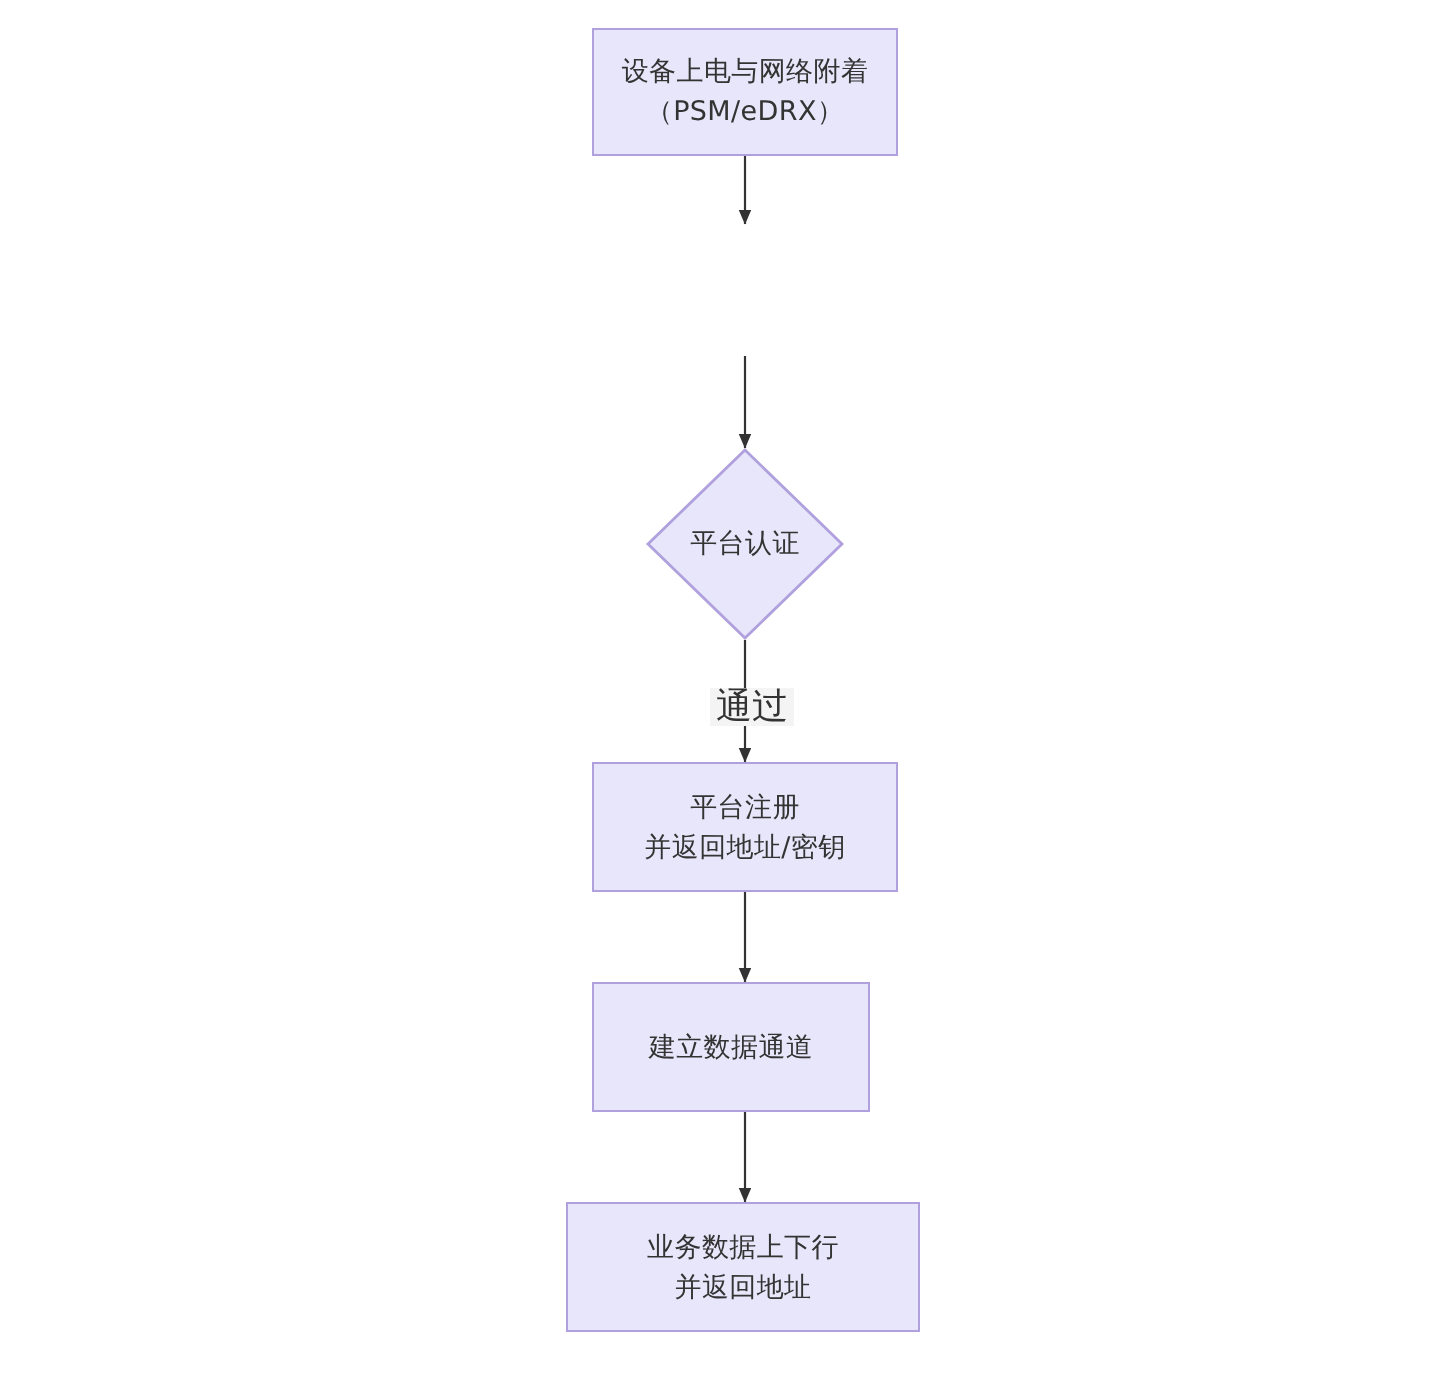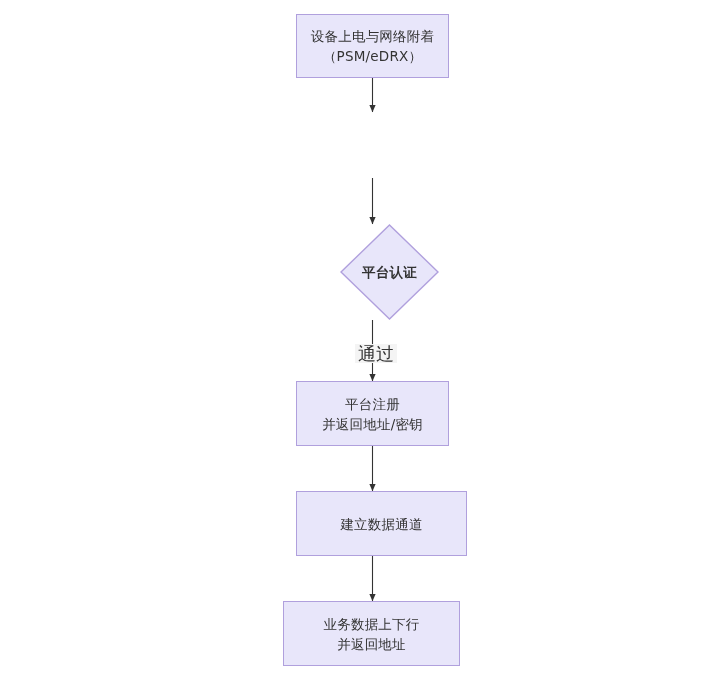--- a/index.html
+++ b/index.html
@@ -105,33 +105,33 @@
         <line x1="372.5" y1="556" x2="372.5" y2="601" marker-end="url(#arrowhead)"></line>
       </g>
   </svg>
 
   <div class="node process" style="left:296px; top:14px; width:153px; height:64px;">
     <span class="line">设备上电与网络附着</span>
     <span class="line">（PSM/eDRX）</span>
   </div>
 
 
-  <div class="node decision" style="left:340px; top:224px; width:99px; height:96px;font-weight:bold;">
+  <div class="node decision" style="left:323px; top:224px; width:99px; height:96px;">
     <svg class="diamond-shape" viewBox="0 0 99 96" preserveAspectRatio="none">
       <polygon points="49.5,1 98,48 49.5,95 1,48" fill="#e8e6fa" stroke="#b0a0dd" stroke-width="1.4"></polygon>
     </svg>
     <span class="dec-label">平台认证</span>
   </div>
 
   <div class="node process" style="left:296px; top:381px; width:153px; height:65px;">
     <span class="line">平台注册</span>
     <span class="line">并返回地址/密钥</span>
   </div>
 
-  <div class="node process" style="left:296px; top:491px; width:171px; height:65px;">
+  <div class="node process" style="left:296px; top:491px; width:139px; height:65px;">
     <span class="line">建立数据通道</span>
   </div>
 
   <div class="node process" style="left:283px; top:601px; width:177px; height:65px;">
     <span class="line">业务数据上下行</span>
     <span class="line">并返回地址</span>
   </div>
 
   <div class="edge-label" style="left:355px; top:344px;">通过</div>
 

